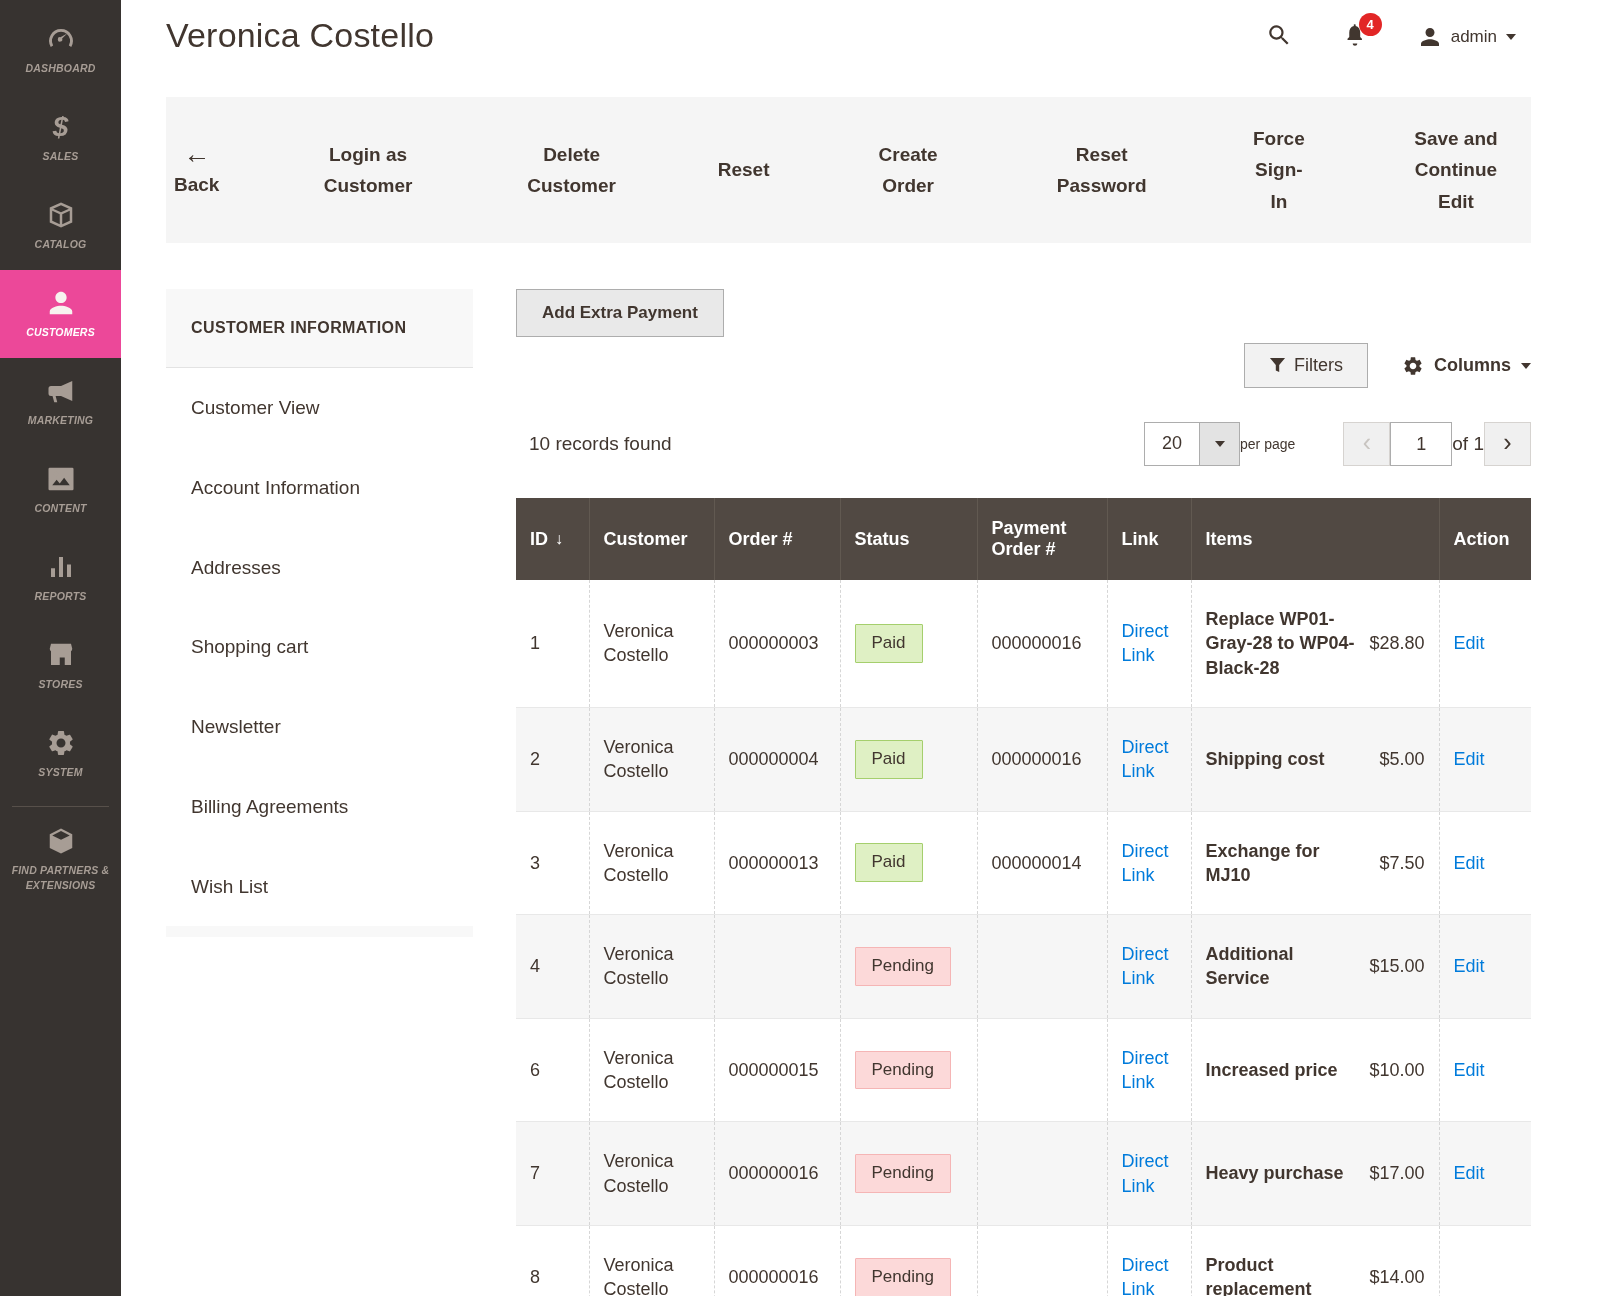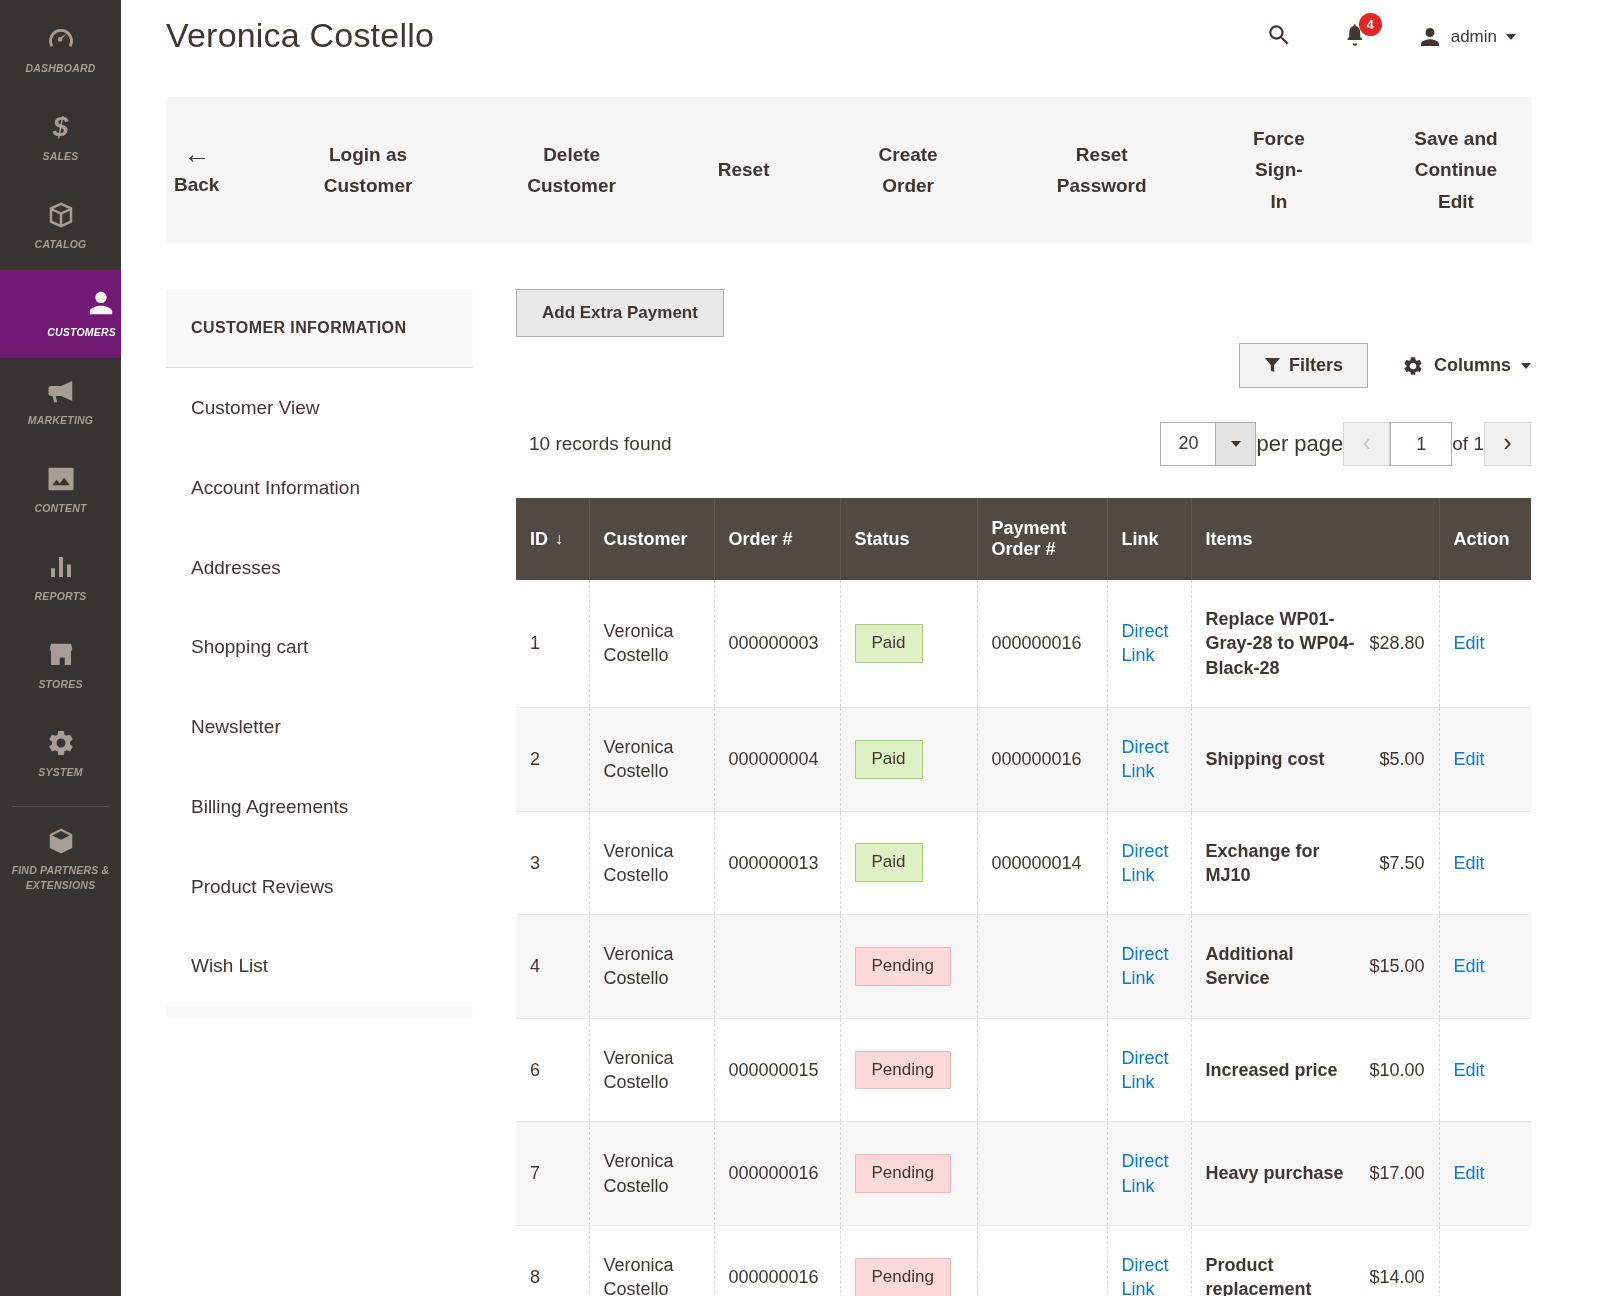--- a/index.html
+++ b/index.html
@@ -10,21 +10,21 @@
   }
   
   .sidebar { width:121px; min-width:121px; background:#373330; height:100%; padding-top:6px; }
   .menu-item {
     display:flex; flex-direction:column; align-items:center; justify-content:center;
     min-height:88px; padding:10px 5px; cursor:pointer; text-align:center;font-style:italic;
   }
   .menu-item svg { width:30px; height:30px; fill:#a79d95; margin-bottom:7px; }
   .menu-item .icon-text { font-size:28px; font-weight:700; color:#a79d95; line-height:30px; margin-bottom:7px; }
   .menu-label { font-size:10.5px; font-weight:600; letter-spacing:.2px; color:#a79d95; line-height:1.35; }
-  .menu-item.active { background:#701a75;align-items:flex-end; }
+  .menu-item.active { background:#ec4899; }
   .menu-item.active svg { fill:#f7f3ef; }
   .menu-item.active .menu-label { color:#fff; }
   .side-divider { border:none; border-top:1px solid #57504a; margin:8px 12px; }
 
   
   .main-col { flex:1; display:flex; flex-direction:column; overflow:hidden; }
 
   .page-header { display:flex; justify-content:space-between; align-items:flex-start;
     height:97px; padding:16px 84px 0 45px; }
   .page-title { font-size:34px; font-weight:400; letter-spacing:.2px; }
@@ -62,34 +62,34 @@
     border-top:1px solid #e3e3e3; border-bottom:1px solid #e3e3e3; }
   .panel-footer { height:11px; background:#f8f8f8; }
 
   .main-panel { flex:1; }
   .add-btn { background:#e9e9e9; border:1px solid #adadad; color:#41362f; font-family:inherit;
     font-size:17px; font-weight:600; padding:13px 25px; cursor:pointer; }
 
   .grid-controls { display:flex; justify-content:flex-end; align-items:center; gap:34px; margin-top:6px; }
   .filters-btn { display:flex; align-items:center; gap:8px; background:#f2f2f2;
     border:1px solid #adadad; padding:11px 24px; font-family:inherit; font-size:18px;
-    font-weight:700; color:#41362f; cursor:pointer; }
+    font-weight:400; color:#41362f; cursor:pointer; }
   .filters-btn svg { width:17px; height:17px; fill:#41362f; }
   .columns-btn { display:flex; align-items:center; gap:10px; background:none; border:none;
     font-family:inherit; font-size:18px; font-weight:600; color:#41362f; cursor:pointer; }
   .columns-btn svg { width:22px; height:22px; fill:#41362f; }
 
   .records-row { display:flex; justify-content:space-between; align-items:center; margin:34px 0 0; }
   .records-found { font-size:19px; padding-left:13px; }
   .pager { display:flex; align-items:center; }
   .select-box { display:flex; border:1px solid #adadad; background:#fff; cursor:pointer; height:44px; }
   .select-value { padding:10px 17px; font-size:18px; min-width:36px; }
   .select-arrow { width:40px; background:#e3e3e3; display:flex; align-items:center;
     justify-content:center; border-left:1px solid #adadad; }
-  .per-page { font-size:22px; }
+  .per-page { font-size:14px; margin-right:48px; }
   .page-btn { width:47px; height:44px; background:#f0f0f0; border:1px solid #d6d3d0;
     font-size:25px; color:#41362f; display:flex; align-items:center; justify-content:center;
     cursor:pointer; font-family:inherit; padding-bottom:4px; }
   .page-btn.disabled { color:#c9c5c1; cursor:default; }
   .page-input { width:62px; height:44px; border:1px solid #adadad; text-align:center;
     font-size:18px; font-family:inherit; color:#41362f; }
   .of-pages { font-size:19px; }
 
   
   .grid-table { width:100%; border-collapse:collapse; margin-top:32px; table-layout:fixed; }
@@ -219,21 +219,20 @@
   <div class="content">
 
     <aside class="left-panel">
       <div class="panel-title">CUSTOMER INFORMATION</div>
       <div class="nav-item">Customer View</div>
       <div class="nav-item">Account Information</div>
       <div class="nav-item">Addresses</div>
       <div class="nav-item">Shopping cart</div>
       <div class="nav-item">Newsletter</div>
       <div class="nav-item">Billing Agreements</div>
-      <div class="nav-item">Product Reviews</div>
       <div class="nav-item">Wish List</div>
       <div class="panel-footer"></div>
     </aside>
 
     <section class="main-panel">
 
       <button class="add-btn">Add Extra Payment</button>
 
       <div class="grid-controls">
         <button class="filters-btn">

